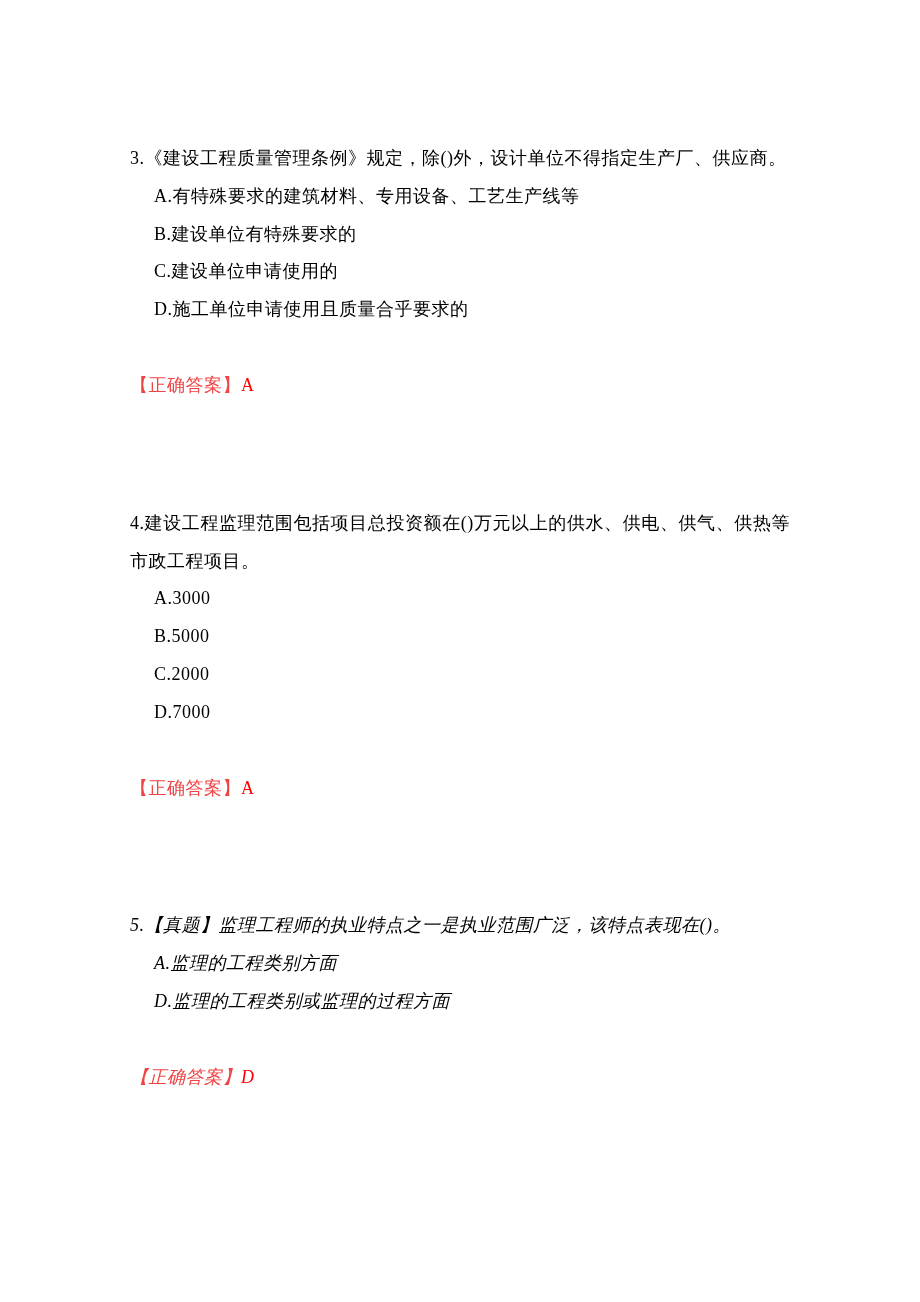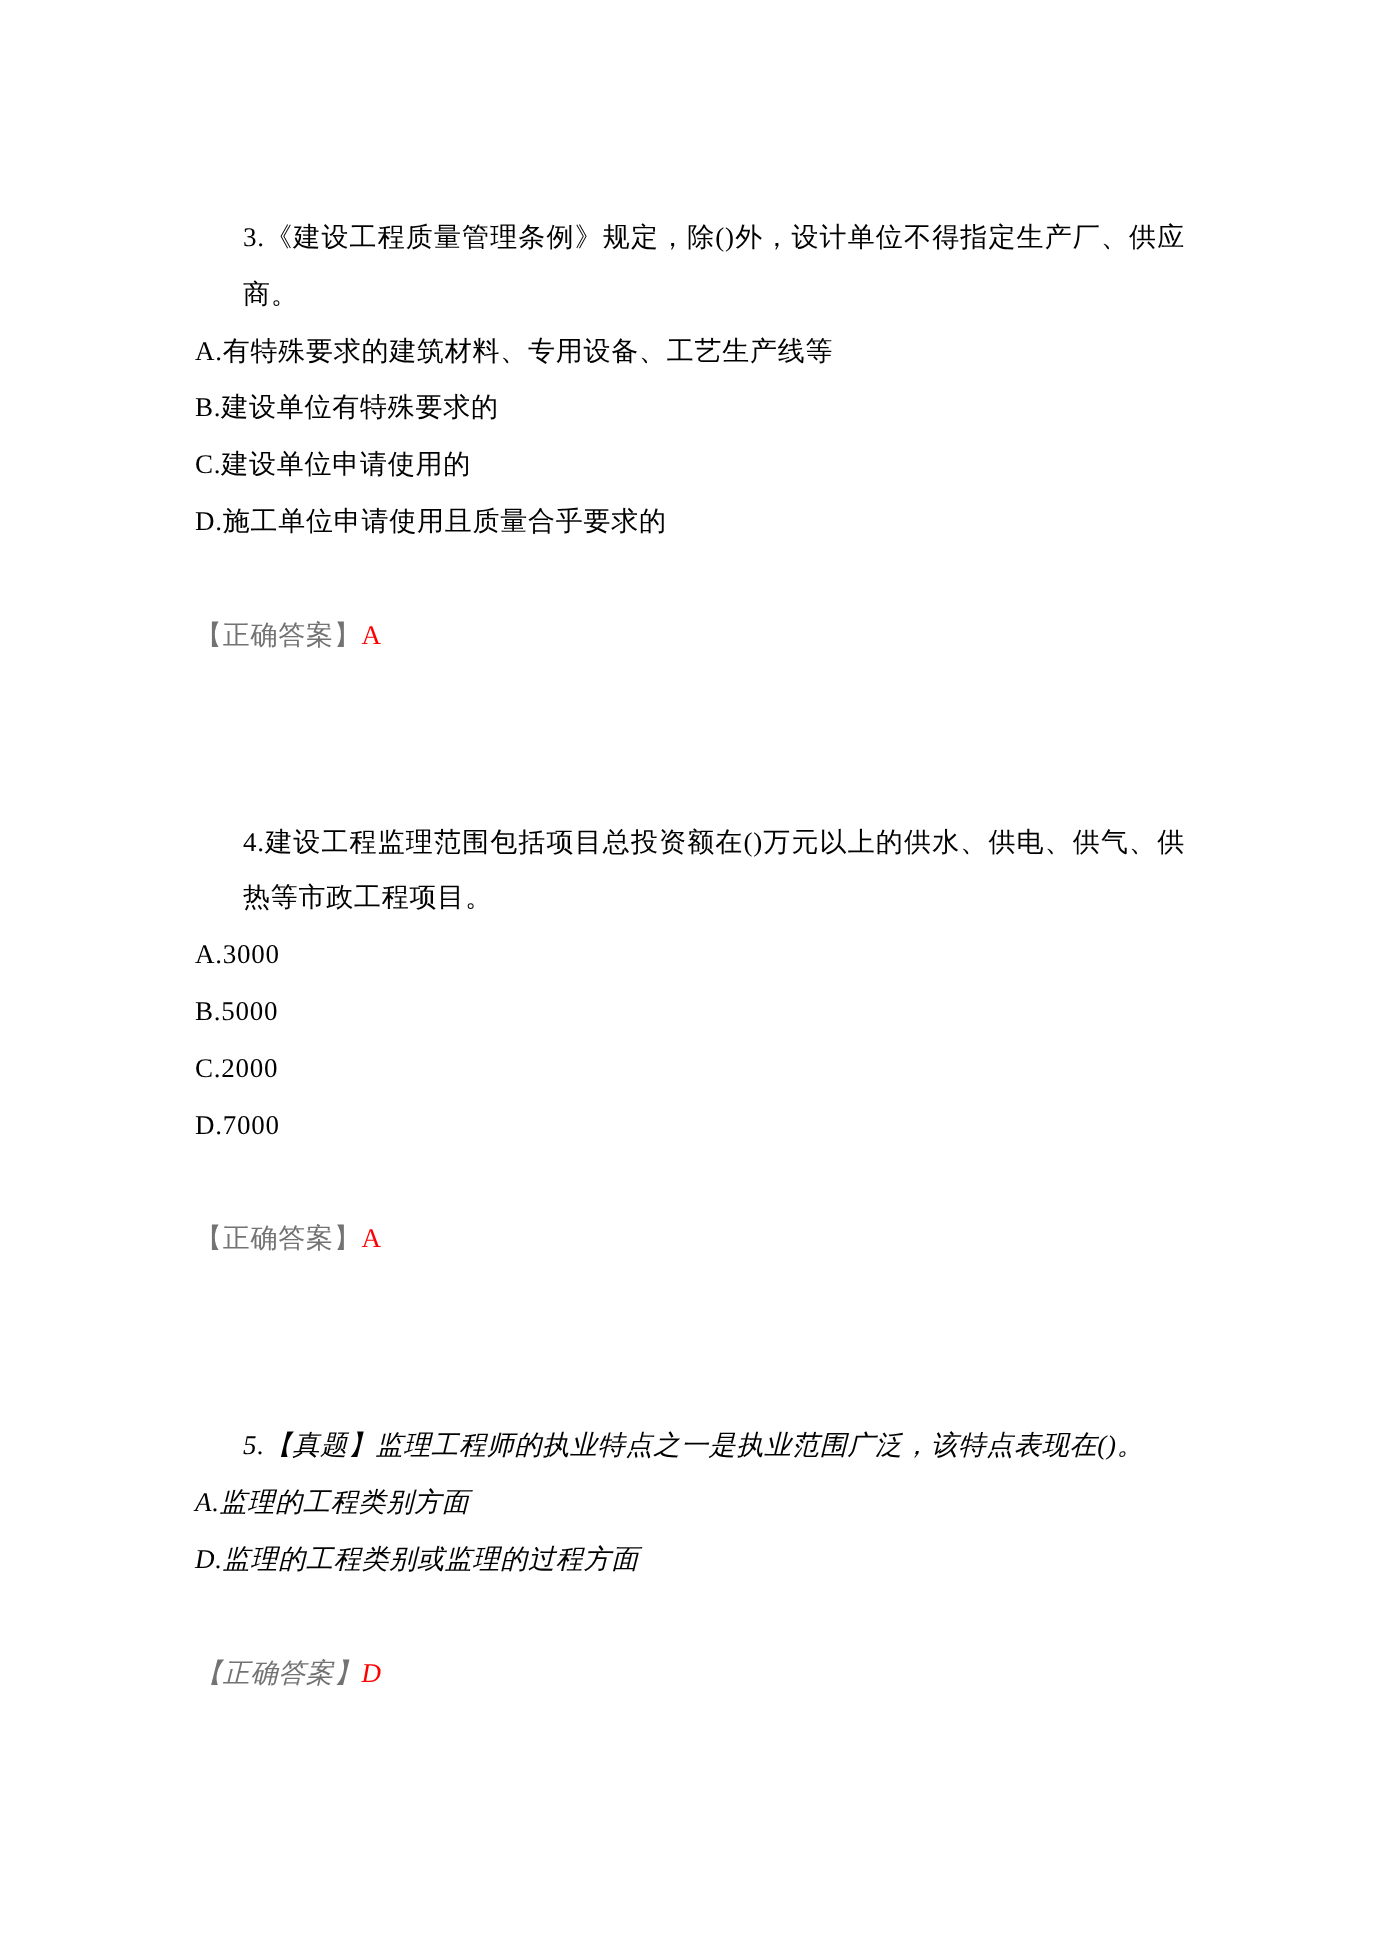--- a/index.html
+++ b/index.html
@@ -20,31 +20,31 @@
     }
     .question-block {
       margin-bottom: 100px;
     }
     .question-block:last-child {
       margin-bottom: 0;
       font-style: italic;
     }
     .question-text {
       text-align: justify;
-      margin-left: 32px;
     }
     .option {
       display: block;
+      margin-left: 24px;
     }
     .answer {
       color: #ff0000;
       margin-top: 38px;
     }
     .answer-label {
-      color: #737373;
+      color: #ef4444;
     }
     .answer-value {
       color: #ff0000;
     }
   </style>
 </head>
 <body>
 
 <div class="question-block">
   <div class="question-text">

